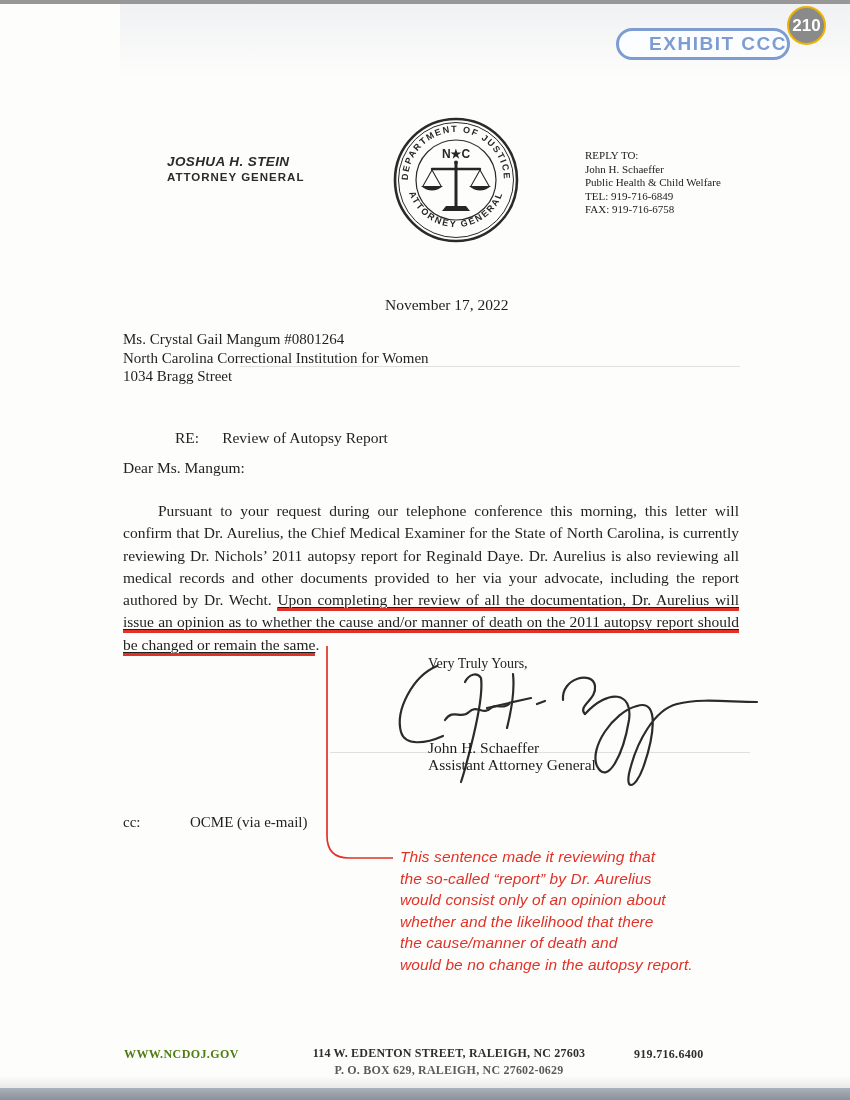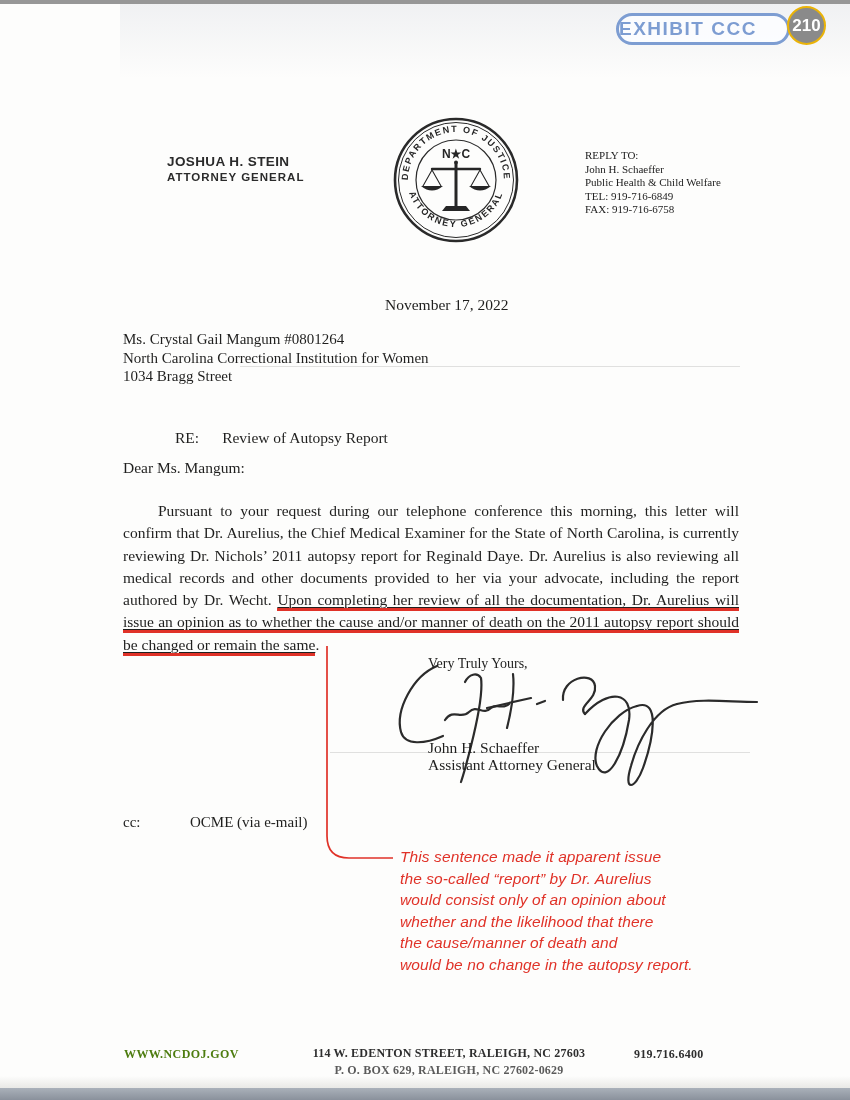--- a/index.html
+++ b/index.html
@@ -11,32 +11,32 @@
   .scan-top-bar{position:absolute;top:0;left:0;width:850px;height:4px;background:#979797;}
   .scan-tint{position:absolute;top:4px;left:120px;right:0;height:75px;
              background:linear-gradient(#f0f1f3,rgba(255,255,255,0));}
   .scan-bottom-shadow{position:absolute;bottom:12px;left:0;width:100%;height:12px;
              background:linear-gradient(rgba(255,255,255,0),#e9e9e6);}
   .scan-bottom-bar{position:absolute;bottom:0;left:0;width:100%;height:12px;
              background:linear-gradient(#aab1ba,#8a919c);}
   .wrinkle{position:absolute;height:1px;background:#c9c9c6;opacity:.55;}
 
   
-  .exhibit-stamp{position:absolute;left:616px;top:13px;width:168px;height:26px;
-      border:3.5px solid #7d9dd2;border-radius:16px;display:flex;align-items:center;justify-content:flex-start;
+  .exhibit-stamp{position:absolute;left:616px;top:28px;width:168px;height:26px;
+      border:3.5px solid #7d9dd2;border-radius:16px;display:flex;align-items:center;justify-content:flex-end;
       font-family:"Liberation Sans", sans-serif;font-weight:bold;font-size:19px;letter-spacing:1.5px;
       color:#7d9dd2;background:rgba(252,253,255,.9);}
   .page-badge{position:absolute;left:787px;top:6px;width:39px;height:39px;border-radius:50%;
       background:#8a8a8a;border:2px solid #eab308;box-sizing:border-box;
       display:flex;align-items:center;justify-content:center;
       font-family:"Liberation Sans", sans-serif;font-weight:bold;font-size:17px;color:#fff;}
 
   
   .lh-name{left:167px;top:154px;font-family:"Liberation Sans", sans-serif;font-weight:bold;
-           font-size:13.5px;letter-spacing:.4px;color:#2b2b2b;}
+           font-size:13.5px;letter-spacing:.4px;color:#2b2b2b;font-style:italic;}
   .lh-title{left:167px;top:171px;font-family:"Liberation Sans", sans-serif;font-weight:bold;
            font-size:11.5px;letter-spacing:1px;color:#2b2b2b;}
   .seal{left:392px;top:116px;width:128px;height:128px;}
   .reply-block{left:585px;top:149px;width:162px;text-align:left;font-size:11px;line-height:13.5px;color:#222;}
 
   
   .date-line{left:385px;top:296px;font-size:15.5px;}
   .addr{left:123px;top:330px;font-size:15px;line-height:18.6px;}
   .re-line{left:175px;top:429px;font-size:15.5px;}
   .re-label{display:inline-block;margin-right:23px;}
@@ -152,21 +152,21 @@
     </g>
   </svg>
 
   <div class="abs cc-label">cc:</div>
   <div class="abs cc-value">OCME (via e-mail)</div>
 
   <svg class="abs red-connector" viewBox="0 0 120 230">
     <path d="M 27 6 L 27 196 Q 27 218 49 218 L 93 218" stroke="#e03228" stroke-width="1.7" fill="none"></path>
   </svg>
   <div class="abs annotation">
-    <div>This sentence made it apparent issue</div>
+    <div>This sentence made it reviewing that</div>
     <div>the so-called “report” by Dr. Aurelius</div>
     <div>would consist only of an opinion about</div>
     <div>whether and the likelihood that there</div>
     <div>the cause/manner of death and</div>
     <div>would be no change in the autopsy report.</div>
   </div>
 
   <div class="abs footer-web">WWW.NCDOJ.GOV</div>
   <div class="abs footer-addr">
     <div>114 W. EDENTON STREET, RALEIGH, NC 27603</div>

